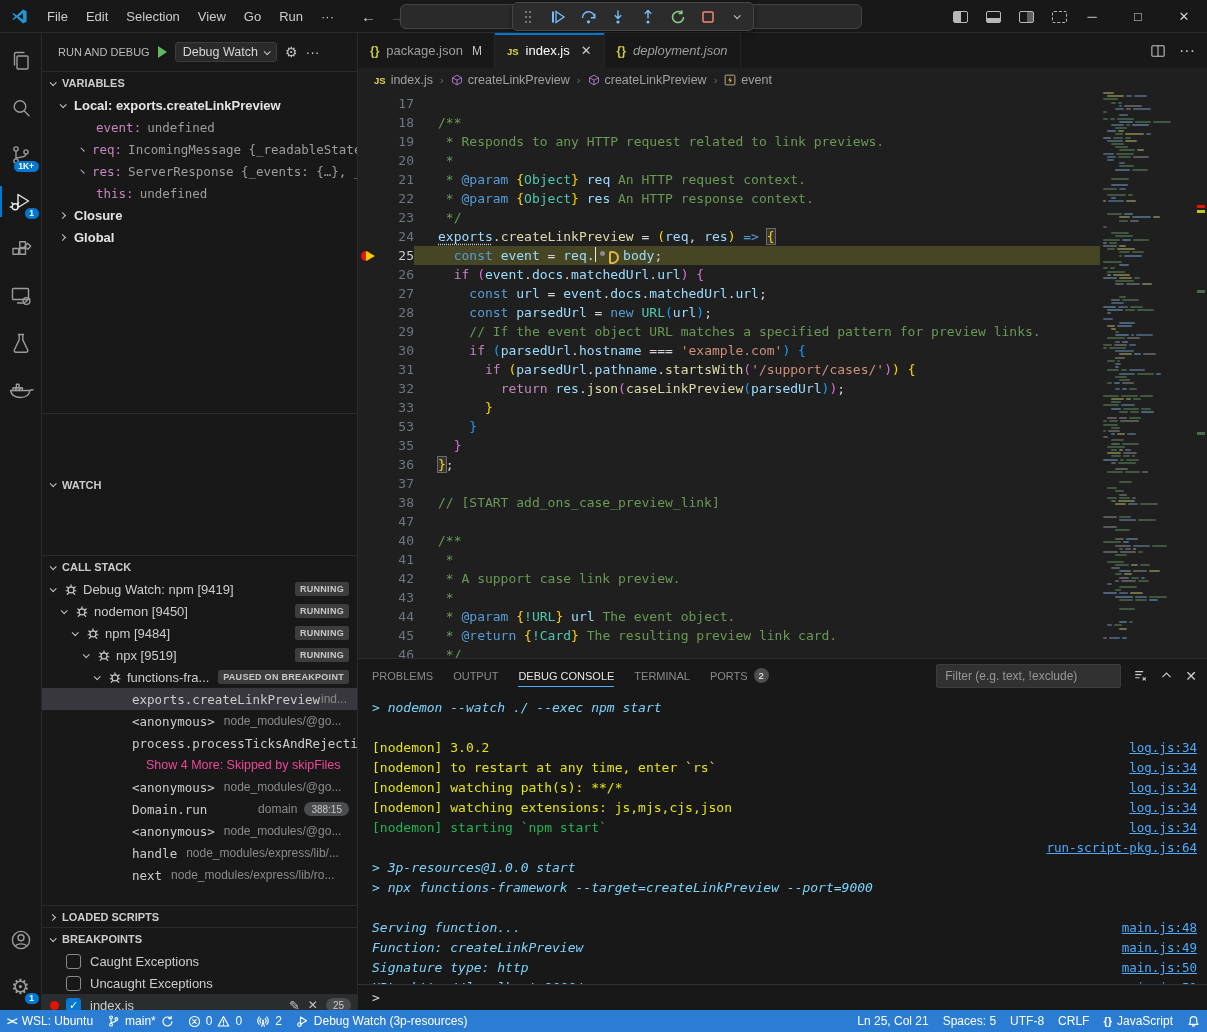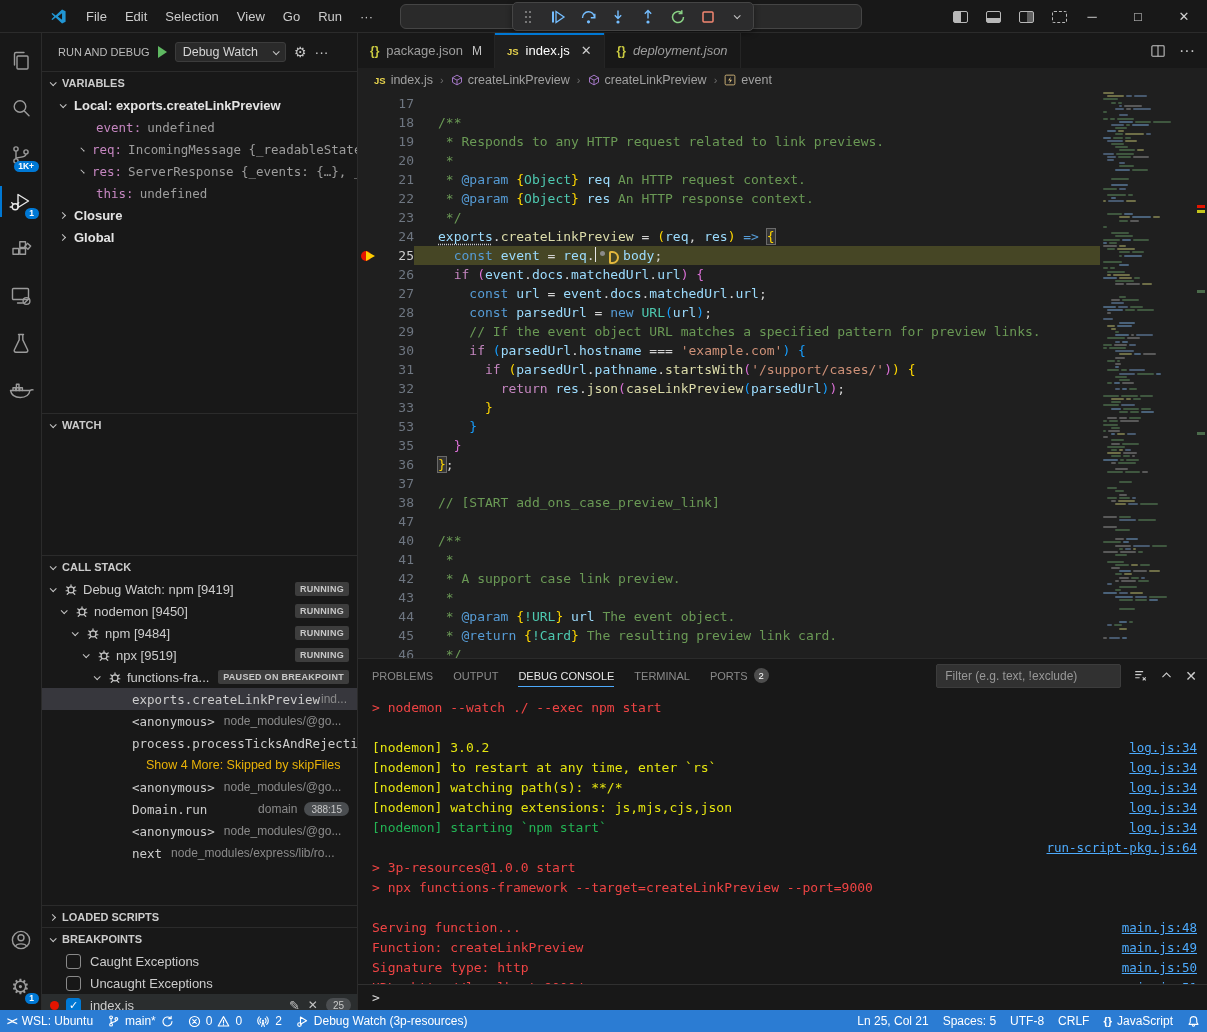--- a/index.html
+++ b/index.html
@@ -2,21 +2,21 @@
 <html><head>
 <meta charset="utf-8">
 <style>
   * { margin:0; padding:0; box-sizing:border-box; }
   html,body { width:1207px; height:1032px; overflow:hidden; background:#1f1f1f;
     font-family:"Liberation Sans","DejaVu Sans",sans-serif; }
   #root { position:relative; width:1207px; height:1032px; display:flex; flex-direction:column; }
 
   
   .titlebar { height:33px; background:#181818; border-bottom:1px solid #2b2b2b; display:flex;
-    align-items:center; position:relative; flex:0 0 33px;padding-left:39px; }
+    align-items:center; position:relative; flex:0 0 33px; }
   .vslogo { width:38px; display:flex; justify-content:center; }
   .menus { display:flex; }
   .menu-item { color:#cccccc; font-size:13px; padding:4px 9px; border-radius:4px; cursor:default; }
   .nav-arrows { display:flex; gap:14px; margin-left:18px; color:#cccccc; font-size:15px; }
   .nav-arrows .dim { color:#6e6e6e; }
   .cmdcenter { position:absolute; left:400px; top:4px; width:462px; height:25px; background:#2a2a2a;
     border:1px solid #454545; border-radius:6px; color:#b6b6b6; font-size:12.5px; display:flex;
     align-items:center; justify-content:center; overflow:hidden; }
   .dbg-toolbar { position:absolute; left:512px; top:2px; height:29px; background:#2c2c2d;
     border:1px solid #454545; border-radius:5px; display:flex; align-items:center; padding:0 6px;
@@ -43,42 +43,42 @@
     font-weight:bold; border-radius:9px; padding:1.5px 4.5px; line-height:1; }
   .act-spacer { flex:1; }
 
   
   .sidebar { width:316px; background:#181818; border-right:1px solid #2b2b2b; display:flex;
     flex-direction:column; color:#cccccc; overflow:hidden; }
   .sb-head { height:38px; flex:0 0 38px; display:flex; align-items:center; padding:0 8px 0 16px; gap:8px; }
   .sb-title { font-size:11px; color:#bbbbbb; white-space:nowrap; }
   .play-tri { width:0; height:0; border-left:9px solid #5fb962; border-top:6px solid transparent;
     border-bottom:6px solid transparent; }
-  .cfg-box { display:flex; align-items:center; gap:15px; background:#2a2a2a; border:1px solid #3c3c3c;
+  .cfg-box { display:flex; align-items:center; gap:6px; background:#2a2a2a; border:1px solid #3c3c3c;
     border-radius:3px; padding:2px 7px; font-size:12.5px; color:#d6d6d6; white-space:nowrap; }
   .sb-head-ic { color:#c5c5c5; font-size:14px; }
   .chev { display:inline-block; width:5px; height:5px; border-right:1.3px solid #c5c5c5;
     border-bottom:1.3px solid #c5c5c5; }
   .chev.down { transform:rotate(45deg) translateY(-1px); }
   .chev.right { transform:rotate(-45deg); }
   .section { border-top:1px solid #2b2b2b; overflow:hidden; display:flex; flex-direction:column; }
   .sec-head { height:22px; flex:0 0 22px; display:flex; align-items:center; gap:7px; padding-left:8px;
     font-size:11px; font-weight:bold; color:#cccccc; }
   .row { height:22px; flex:0 0 22px; display:flex; align-items:center; font-size:13px;
     white-space:nowrap; overflow:hidden; }
   .var-name { color:#c586c0; font-family:"DejaVu Sans Mono",monospace; font-size:12.5px; }
   .var-val { color:#9d9d9d; font-family:"DejaVu Sans Mono",monospace; font-size:12.5px; margin-left:6px; }
   .scope { font-weight:bold; color:#e4e4e4; }
   .badge-run { margin-left:auto; margin-right:8px; background:#3d3d3d; color:#c8c8c8; font-size:9px;
     font-weight:bold; padding:2px 5px; border-radius:2px; letter-spacing:.3px; flex:0 0 auto; }
   .frame-name { font-family:"DejaVu Sans Mono",monospace; font-size:12.5px; color:#cccccc; }
   .frame-file { color:#8a8a8a; font-size:12px; margin-left:9px; overflow:hidden; }
   .pill { background:#4a4d50; color:#c8c8c8; font-size:10px; border-radius:9px; padding:1.5px 7px; margin-left:7px; }
   .row.sel { background:#37373d; }
-  .link-blue { color:#eab308; }
+  .link-blue { color:#ec4899; }
   .bug-ic { color:#c5c5c5; margin:0 5px 0 3px; flex:0 0 auto; display:flex; }
   .cbx { width:15px; height:15px; border:1px solid #8a8a8a; border-radius:3px; margin-right:9px;
     flex:0 0 auto; display:flex; align-items:center; justify-content:center; font-size:11px; color:#fff; }
   .cbx.on { background:#0078d4; border-color:#0078d4; }
   .bp-dot { width:9px; height:9px; border-radius:50%; background:#e51400; margin:0 7px 0 8px; flex:0 0 auto; }
   .row-acts { margin-left:auto; margin-right:6px; display:flex; align-items:center; gap:8px; color:#c5c5c5; }
 
   
   .editor-col { flex:1; display:flex; flex-direction:column; min-width:0; }
   .tabbar { height:35px; flex:0 0 35px; background:#181818; display:flex; align-items:stretch; }
@@ -140,21 +140,21 @@
   .panel-right { margin-left:auto; display:flex; align-items:center; gap:12px; }
   .filter-in { width:185px; height:24px; background:#313131; border:1px solid #3c3c3c; border-radius:2px;
     color:#cccccc; font-size:12px; padding:0 8px; outline:none; }
   .filter-in::placeholder { color:#989898; }
   .p-ic { color:#cccccc; display:flex; }
   .console { flex:1; overflow:hidden; padding:6px 10px 0 14px; font-family:"DejaVu Sans Mono",monospace;
     font-size:13px; line-height:20px; }
   .con-row { display:flex; height:20px; }
   .con-text { flex:1; white-space:pre; overflow:hidden; }
   .con-link { color:#4daafc; text-decoration:underline; font-size:12.5px; }
-  .cl-blue { color:#ef4444; } .cl-yellow { color:#e5e510; } .cl-green { color:#23b455; } .cl-def { color:#cccccc; }
+  .cl-blue { color:#7dd3fc;font-style:italic; } .cl-yellow { color:#e5e510; } .cl-green { color:#23b455; } .cl-def { color:#cccccc; }
   .repl { flex:0 0 26px; border-top:1px solid #303030; display:flex; align-items:center; padding-left:14px;
     color:#d4d4d4; font-family:"DejaVu Sans Mono",monospace; font-size:13px; }
 
   
   .statusbar { height:22px; flex:0 0 22px; background:#2b7cd3; display:flex; align-items:center;
     color:#ffffff; font-size:12px; }
   .sb-item { display:flex; align-items:center; gap:5px; padding:0 7px; height:22px; white-space:nowrap; }
   .sb-right { margin-left:auto; display:flex; }
   svg { display:block; }
 </style>
@@ -394,21 +394,21 @@
               <span class="chev right" style="margin-right: 9px;"></span>
               <span class="scope">Closure</span>
             </div>
             <div class="row" style="padding-left: 18px;">
               <span class="chev right" style="margin-right: 9px;"></span>
               <span class="scope">Global</span>
             </div>
           </div>
       </div>
 
-      <div class="section" style="flex:0 0 142px;">
+      <div class="section" style="flex:0 0 142px;justify-content:center;">
         <div class="sec-head">
           <span class="chev down"></span>
           <span>WATCH</span>
         </div>
       </div>
 
       <div class="section" style="flex:0 0 350px;">
         <div class="sec-head">
           <span class="chev down"></span>
           <span>CALL STACK</span>
@@ -488,20 +488,24 @@
               <span class="frame-file">node_modules/@go...</span>
             </div>
             <div class="row" style="padding-left: 90px;">
               <span class="frame-name">Domain.run</span>
               <span class="frame-file" style="margin-left: auto;">domain</span>
               <span class="pill" style="margin-right: 8px;">388:15</span>
             </div>
             <div class="row" style="padding-left: 90px;">
               <span class="frame-name">&lt;anonymous&gt;</span>
               <span class="frame-file">node_modules/@go...</span>
+            </div>
+            <div class="row" style="padding-left: 90px;">
+              <span class="frame-name">handle</span>
+              <span class="frame-file">node_modules/express/lib/...</span>
             </div>
             <div class="row" style="padding-left: 90px;">
               <span class="frame-name">next</span>
               <span class="frame-file">node_modules/express/lib/ro...</span>
             </div>
           </div>
       </div>
 
       <div class="section" style="flex:0 0 22px;">
         <div class="sec-head">

